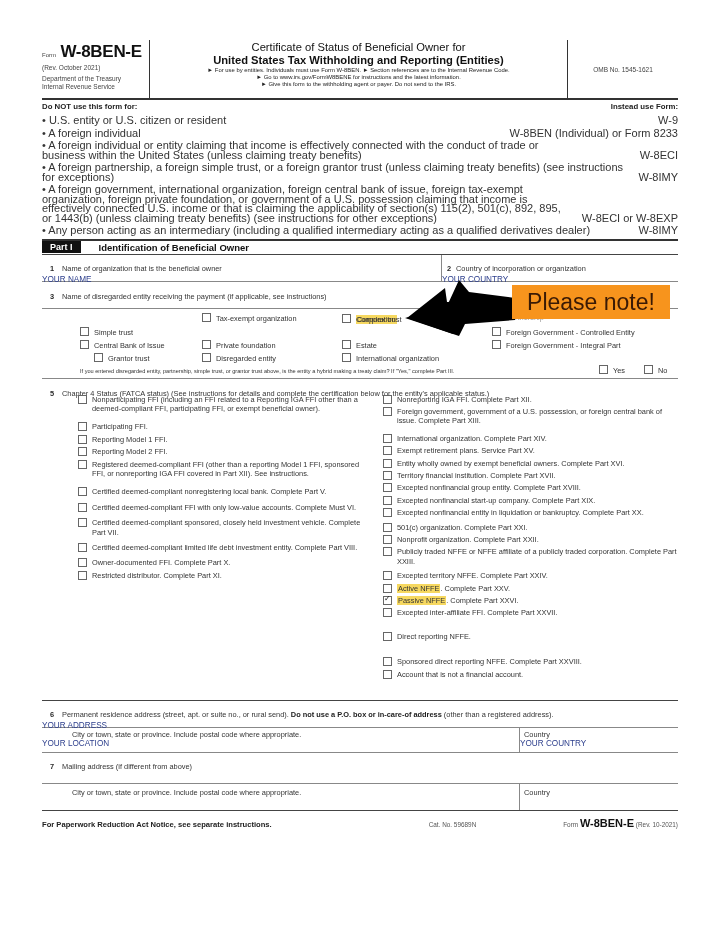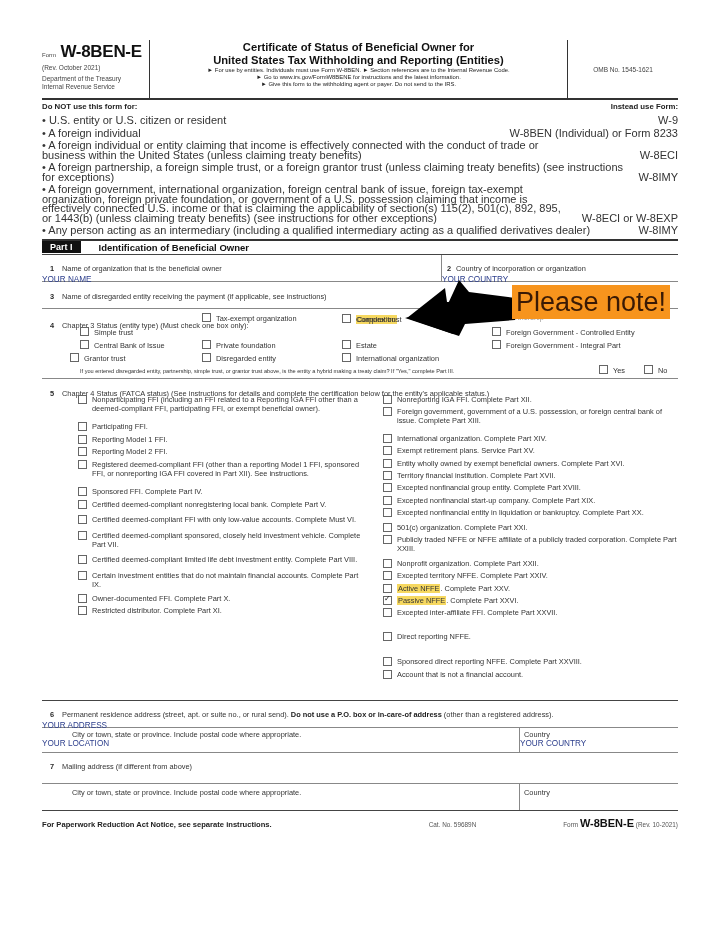--- a/index.html
+++ b/index.html
@@ -9,21 +9,21 @@
   .tiny { font-size: 6.2px; line-height: 8px; }
 
   
   .header { display: flex; height: 60px; border-bottom: 2px solid #333; }
   .hdr-left { width: 108px; border-right: 1.5px solid #333; padding-top: 2px; }
   .hdr-left .formword { font-size: 6px; color: #444; }
   .hdr-left .formno { font-size: 17px; font-weight: bold; color: #111; letter-spacing: -0.3px; }
   .hdr-left .rev { font-size: 6.5px; color: #444; margin-top: 2px; }
   .hdr-left .dept { font-size: 6.5px; color: #444; margin-top: 4px; line-height: 8px; }
   .hdr-mid { flex: 1; text-align: center; padding-top: 1px; border-right: 1.5px solid #333; }
-  .hdr-mid .t1 { font-size: 11.2px; font-weight: bold; color: #111; line-height: 13px; }
+  .hdr-mid .t1 { font-size: 11.2px; font-weight: normal; color: #111; line-height: 13px; }
   .hdr-mid .t2 { font-size: 11.2px; font-weight: bold; color: #111; line-height: 13px; }
   .hdr-mid .sub { font-size: 5.9px; line-height: 7.2px; color: #222; }
   .hdr-right { width: 110px; display: flex; align-items: center; justify-content: center; }
   .hdr-right span { font-size: 6.5px; color: #444; }
 
   .dnu-row { display: flex; justify-content: space-between; font-size: 7.8px; font-weight: bold; color: #222; padding-top: 2px; height: 13px; }
   .dnu-item { display: flex; font-size: 11px; line-height: 9.5px; color: #333; margin-top: 3px; }
   .dnu-item .txt { flex: 1; }
   .dnu-item .alt { white-space: nowrap; text-align: right; align-self: flex-end; }
   .dnu-list { border-bottom: 2px solid #333; padding-bottom: 3px; }
@@ -50,21 +50,21 @@
   .fatca-item .t { flex: 1; }
 
   .footer { display: flex; justify-content: space-between; align-items: baseline; margin-top: 6px; }
   .footer .l { font-size: 7.6px; font-weight: bold; color: #222; }
   .footer .c { font-size: 6.4px; color: #555; }
   .footer .r { font-size: 6.4px; color: #555; }
   .footer .r b { font-size: 11px; color: #111; }
 
   
   .note-box { position: absolute; left: 512px; top: 285px; width: 158px; height: 34px; background: #f7941d; display: flex; align-items: center; justify-content: center; }
-  .note-box span { font-size: 27px; color: #3a1a05; font-family: "Liberation Sans", sans-serif; }
+  .note-box span { font-size: 23px; color: #3a1a05; font-family: "Liberation Sans", sans-serif; }
   .arrow { position: absolute; left: 395px; top: 268px; }
 </style>
 </head>
 <body>
 
 <div class="page">
 
   <div class="header">
     <div class="hdr-left">
       <div><span class="formword">Form</span> <span class="formno">W-8BEN-E</span></div>
@@ -131,36 +131,35 @@
       <div><span class="num" style="width:14px">2</span><span class="lbl">Country of incorporation or organization</span></div>
       <div class="filled">YOUR COUNTRY</div>
     </div>
   </div>
 
   <div class="row" style="height:27px; padding-top:3px;">
     <span class="num">3</span><span class="lbl">Name of disregarded entity receiving the payment (if applicable, see instructions)</span>
   </div>
 
   <div class="row" style="height:70px;">
-    <div style="position:absolute; left:0; top:5px;"><span class="num">4</span><span class="lbl">Chapter 3 Status (entity type) (Must check one box only):</span></div>
 
     <div class="grid4" style="left:300px; top:5px;"><span class="cb checked"></span><span class="hl">Corporation</span></div>
     <div class="grid4" style="left:450px; top:3px; color:#999;"><span class="cb"></span><span>Partnership</span></div>
 
     <div class="grid4" style="left:38px; top:18px;"><span class="cb"></span><span>Simple trust</span></div>
     <div class="grid4" style="left:160px; top:4px;"><span class="cb"></span><span>Tax-exempt organization</span></div>
     <div class="grid4" style="left:300px; top:5px;"><span class="cb"></span><span>Complex trust</span></div>
     <div class="grid4" style="left:450px; top:18px;"><span class="cb"></span><span>Foreign Government - Controlled Entity</span></div>
 
     <div class="grid4" style="left:38px; top:31px;"><span class="cb"></span><span>Central Bank of Issue</span></div>
     <div class="grid4" style="left:160px; top:31px;"><span class="cb"></span><span>Private foundation</span></div>
     <div class="grid4" style="left:300px; top:31px;"><span class="cb"></span><span>Estate</span></div>
     <div class="grid4" style="left:450px; top:31px;"><span class="cb"></span><span>Foreign Government - Integral Part</span></div>
 
-    <div class="grid4" style="left:28px; top:44px;"><span class="cb"></span><span>Grantor trust</span></div>
+    <div class="grid4" style="left:52px; top:44px;"><span class="cb"></span><span>Grantor trust</span></div>
     <div class="grid4" style="left:160px; top:44px;"><span class="cb"></span><span>Disregarded entity</span></div>
     <div class="grid4" style="left:300px; top:44px;"><span class="cb"></span><span>International organization</span></div>
 
     <div class="grid4 tiny" style="left:38px; top:58px; font-size:5.6px;">If you entered disregarded entity, partnership, simple trust, or grantor trust above, is the entity a hybrid making a treaty claim? If "Yes," complete Part III.</div>
     <div class="grid4" style="left:557px; top:56px;"><span class="cb"></span><span>Yes</span></div>
     <div class="grid4" style="left:602px; top:56px;"><span class="cb"></span><span>No</span></div>
   </div>
 
   <div class="row" style="height:322px; border-bottom:1.5px solid #444;">
     <div style="position:absolute; left:0; top:3px; white-space:nowrap;"><span class="num">5</span><span class="lbl">Chapter 4 Status (FATCA status) (See instructions for details and complete the  certification below for the entity's applicable status.)</span></div>
@@ -179,44 +178,36 @@
           <span class="t">Reporting Model 1 FFI.</span>
         </div>
       <div class="fatca-item" style="margin-bottom:3px">
           <span class="cb"></span>
           <span class="t">Reporting Model 2 FFI.</span>
         </div>
       <div class="fatca-item" style="margin-bottom:9px">
           <span class="cb"></span>
           <span class="t">Registered deemed-compliant FFI (other than a reporting Model 1 FFI, sponsored FFI, or nonreporting IGA FFI covered in Part XII). See instructions.</span>
         </div>
-      <div class="fatca-item" style="margin-bottom:3px">
-          <span class="cb"></span>
-          <span class="t">Sponsored FFI. Complete Part IV.</span>
-        </div>
       <div class="fatca-item" style="margin-bottom:6px">
           <span class="cb"></span>
           <span class="t">Certified deemed-compliant nonregistering local bank. Complete Part V.</span>
         </div>
       <div class="fatca-item" style="margin-bottom:6px">
           <span class="cb"></span>
           <span class="t">Certified deemed-compliant FFI with only low-value accounts. Complete Must VI.</span>
         </div>
       <div class="fatca-item" style="margin-bottom:6px">
           <span class="cb"></span>
           <span class="t">Certified deemed-compliant sponsored, closely held investment vehicle. Complete Part VII.</span>
         </div>
       <div class="fatca-item" style="margin-bottom:6px">
           <span class="cb"></span>
           <span class="t">Certified deemed-compliant limited life debt investment entity. Complete Part VIII.</span>
         </div>
-      <div class="fatca-item" style="margin-bottom:4px">
-          <span class="cb"></span>
-          <span class="t">Certain investment entities that do not maintain financial accounts. Complete Part IX.</span>
-        </div>
       <div class="fatca-item" style="margin-bottom:3px">
           <span class="cb"></span>
           <span class="t">Owner-documented FFI. Complete Part X.</span>
         </div>
       <div class="fatca-item" style="margin-bottom:0">
           <span class="cb"></span>
           <span class="t">Restricted distributor. Complete Part XI.</span>
         </div>
     </div>
 
@@ -254,27 +245,27 @@
           <span class="t">Excepted nonfinancial start-up company. Complete Part XIX.</span>
         </div>
       <div class="fatca-item" style="margin-bottom:5px">
           <span class="cb"></span>
           <span class="t">Excepted nonfinancial entity in liquidation or bankruptcy. Complete Part XX.</span>
         </div>
       <div class="fatca-item" style="margin-bottom:3px">
           <span class="cb"></span>
           <span class="t">501(c) organization. Complete Part XXI.</span>
         </div>
+      <div class="fatca-item" style="margin-bottom:3px">
+          <span class="cb"></span>
+          <span class="t">Nonprofit organization. Complete Part XXII.</span>
+        </div>
       <div class="fatca-item" style="margin-bottom:5px">
           <span class="cb"></span>
           <span class="t">Publicly traded NFFE or NFFE affiliate of a publicly traded corporation. Complete Part XXIII.</span>
-        </div>
-      <div class="fatca-item" style="margin-bottom:3px">
-          <span class="cb"></span>
-          <span class="t">Nonprofit organization. Complete Part XXII.</span>
         </div>
       <div class="fatca-item" style="margin-bottom:3px">
           <span class="cb"></span>
           <span class="t">Excepted territory NFFE. Complete Part XXIV.</span>
         </div>
       <div class="fatca-item" style="margin-bottom:3px">
           <span class="cb"></span>
           <span class="t"><span class="hl">Active NFFE</span><span>. Complete Part XXV.</span></span>
         </div>
       <div class="fatca-item" style="margin-bottom:3px">

